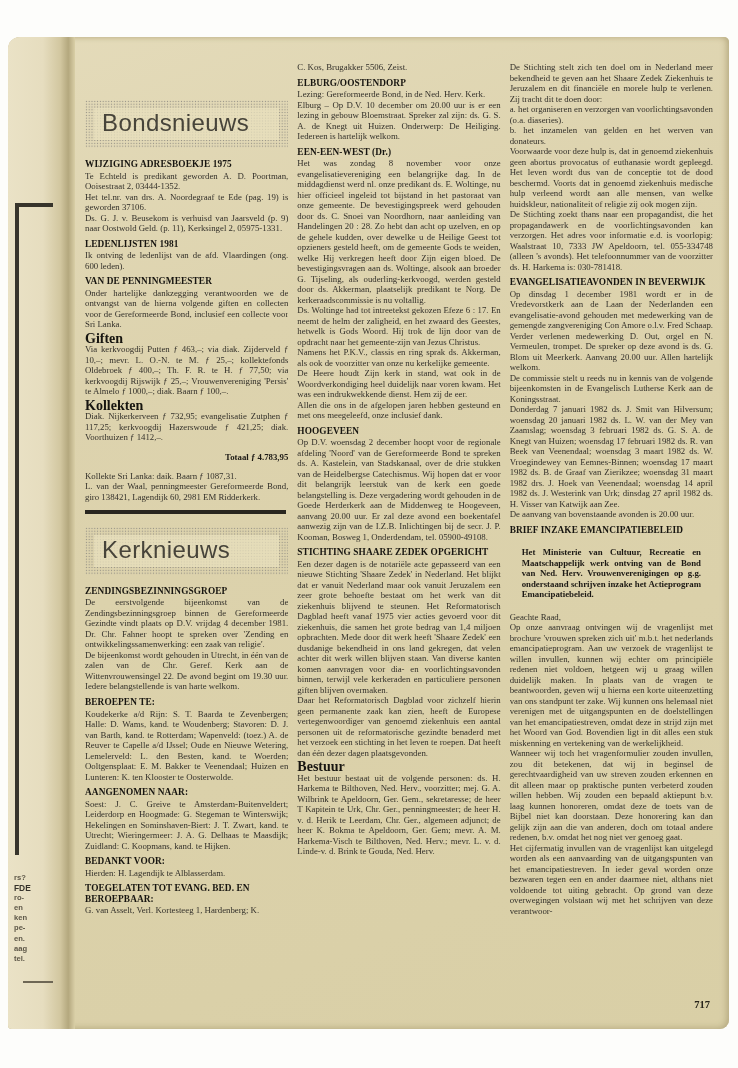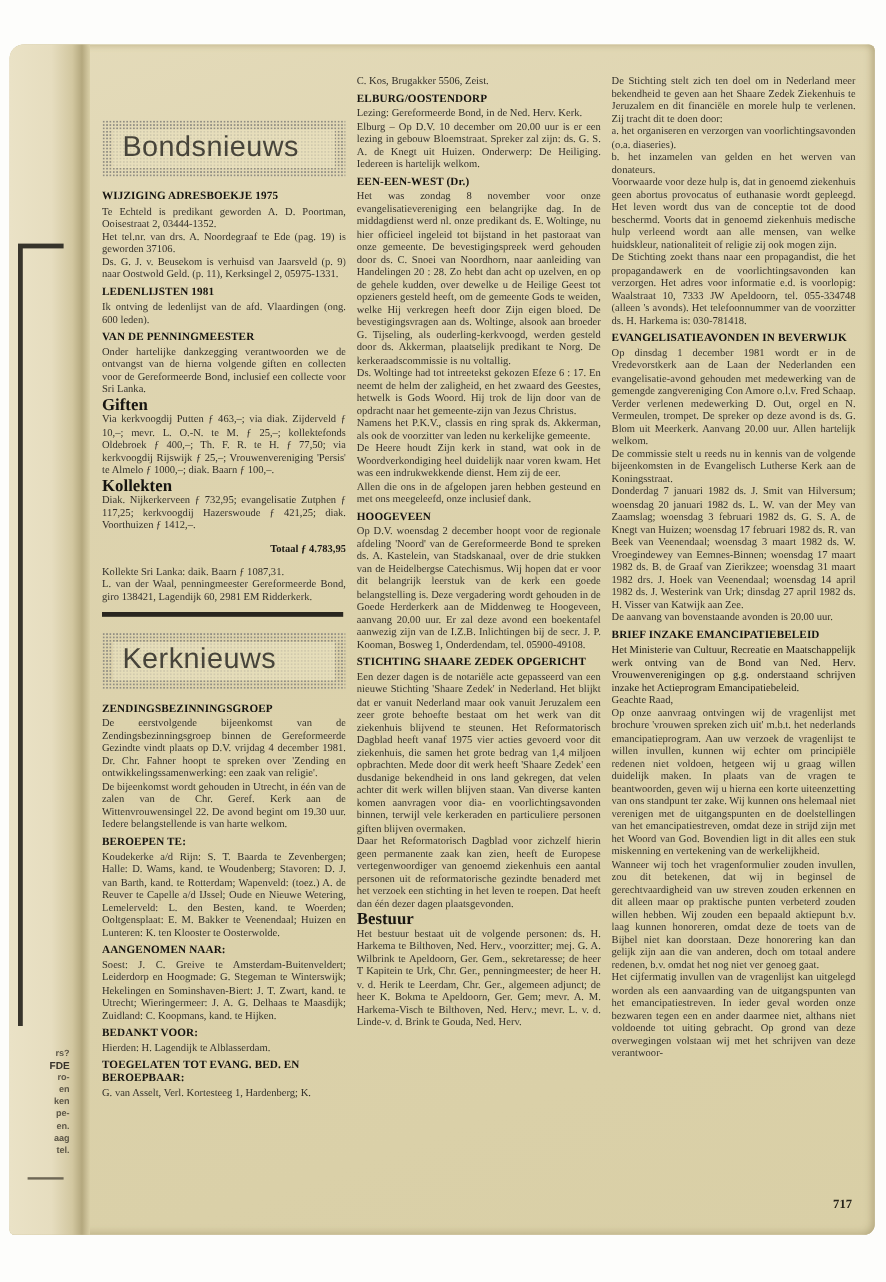--- a/index.html
+++ b/index.html
@@ -14,36 +14,36 @@
   }
 
   
   .facing {
     position:absolute; left:0; top:0; bottom:0; width:67px;
     background:linear-gradient(90deg,#eae2c6 0%, #e6ddbf 52%, #d2c7a0 78%, #b4a87e 90%, #cec39b 97%, #d9cfa6 100%);
     border-radius:12px 0 0 4px;
   }
   .bline-v { position:absolute; left:7px; top:168px; width:4px; height:650px; background:#37342b; }
   .bline-h { position:absolute; left:7px; top:166px; width:38px; height:4px; background:#37342b; }
-  .frags { position:absolute; right:17px; top:836px; width:44px; text-align:right;
+  .frags { position:absolute; right:17px; top:836px; width:44px; text-align:left;
            font-family:"Liberation Sans", sans-serif; font-size:7.6px; line-height:10.1px;
            color:#5d5748; font-weight:bold; }
   .frag.b { color:#36322a; font-size:8.4px; }
   .frag-rule { position:absolute; right:22px; top:944px; width:30px; height:1.5px; background:#6e6755; }
 
   
   .content { position:absolute; left:67px; top:0; right:0; bottom:0; padding:25px 16px 0 10px; box-sizing:border-box; }
   .cols { display:flex; gap:9px; height:100%; }
   .col { flex:1; min-width:0; overflow:hidden; font-size:8.8px; line-height:10.5px; color:#33302a; }
   .col[data-column="0"] { padding-top:38px; box-sizing:border-box; }
 
   h3.heading { font-size:9.3px; line-height:10.6px; margin:5px 0 1px; color:#171510; letter-spacing:0.1px; font-family:"Liberation Serif", serif; }
   h4.subheading { font-size:14px; line-height:10.5px; margin:4px 0 0; color:#171510; }
   p.para { margin:0; text-align:justify; }
-  p.para-bold { margin:0; text-align:justify; font-weight:normal; color:#1c1914; }
+  p.para-bold { margin:12px; text-align:justify; font-weight:bold; color:#1c1914; }
   .total { font-weight:bold; text-align:right; color:#1c1914; }
   .rule { height:3.5px; background:#29261f; margin:8px 2px 13px 0; }
 
   .boxheader {
     margin:0 0 11px; padding:8px 9px;
     background-image:radial-gradient(circle, #918e83 0.7px, rgba(0,0,0,0) 0.95px);
     background-size:2.8px 2.8px;
   }
   .boxheader-inner {
     background:rgba(233,225,190,0.72);
@@ -115,21 +115,21 @@
             <p class="para">G. van Asselt, Verl. Kortesteeg 1, Hardenberg; K.</p>
           </div>
         <div class="col" data-column="1">
             <p class="para">C. Kos, Brugakker 5506, Zeist.</p>
             <h3 class="heading">ELBURG/OOSTENDORP</h3>
             <p class="para">Lezing: Gereformeerde Bond, in de Ned. Herv. Kerk.</p>
             <p class="para">Elburg – Op D.V. 10 december om 20.00 uur is er een lezing in gebouw Bloemstraat. Spreker zal zijn: ds. G. S. A. de Knegt uit Huizen. Onderwerp: De Heiliging. Iedereen is hartelijk welkom.</p>
             <h3 class="heading">EEN-EEN-WEST (Dr.)</h3>
             <p class="para">Het was zondag 8 november voor onze evangelisatievereniging een belangrijke dag. In de middagdienst werd nl. onze predikant ds. E. Woltinge, nu hier officieel ingeleid tot bijstand in het pastoraat van onze gemeente. De bevestigingspreek werd gehouden door ds. C. Snoei van Noordhorn, naar aanleiding van Handelingen 20 : 28. Zo hebt dan acht op uzelven, en op de gehele kudden, over dewelke u de Heilige Geest tot opzieners gesteld heeft, om de gemeente Gods te weiden, welke Hij verkregen heeft door Zijn eigen bloed. De bevestigingsvragen aan ds. Woltinge, alsook aan broeder G. Tijseling, als ouderling-kerkvoogd, werden gesteld door ds. Akkerman, plaatselijk predikant te Norg. De kerkeraadscommissie is nu voltallig.</p>
             <p class="para">Ds. Woltinge had tot intreetekst gekozen Efeze 6 : 17. En neemt de helm der zaligheid, en het zwaard des Geestes, hetwelk is Gods Woord. Hij trok de lijn door van de opdracht naar het gemeente-zijn van Jezus Christus.</p>
-            <p class="para">Namens het P.K.V., classis en ring sprak ds. Akkerman, als ook de voorzitter van leden nu kerkelijke gemeente.</p>
+            <p class="para">Namens het P.K.V., classis en ring sprak ds. Akkerman, als ook de voorzitter van onze nu kerkelijke gemeente.</p>
             <p class="para">De Heere houdt Zijn kerk in stand, wat ook in de Woordverkondiging heel duidelijk naar voren kwam. Het was een indrukwekkende dienst. Hem zij de eer.</p>
             <p class="para">Allen die ons in de afgelopen jaren hebben gesteund en met ons meegeleefd, onze inclusief dank.</p>
             <h3 class="heading">HOOGEVEEN</h3>
             <p class="para">Op D.V. woensdag 2 december hoopt voor de regionale afdeling 'Noord' van de Gereformeerde Bond te spreken ds. A. Kastelein, van Stadskanaal, over de drie stukken van de Heidelbergse Catechismus. Wij hopen dat er voor dit belangrijk leerstuk van de kerk een goede belangstelling is. Deze vergadering wordt gehouden in de Goede Herderkerk aan de Middenweg te Hoogeveen, aanvang 20.00 uur. Er zal deze avond een boekentafel aanwezig zijn van de I.Z.B. Inlichtingen bij de secr. J. P. Kooman, Bosweg 1, Onderdendam, tel. 05900-49108.</p>
             <h3 class="heading">STICHTING SHAARE ZEDEK OPGERICHT</h3>
             <p class="para">Een dezer dagen is de notariële acte gepasseerd van een nieuwe Stichting 'Shaare Zedek' in Nederland. Het blijkt dat er vanuit Nederland maar ook vanuit Jeruzalem een zeer grote behoefte bestaat om het werk van dit ziekenhuis blijvend te steunen. Het Reformatorisch Dagblad heeft vanaf 1975 vier acties gevoerd voor dit ziekenhuis, die samen het grote bedrag van 1,4 miljoen opbrachten. Mede door dit werk heeft 'Shaare Zedek' een dusdanige bekendheid in ons land gekregen, dat velen achter dit werk willen blijven staan. Van diverse kanten komen aanvragen voor dia- en voorlichtingsavonden binnen, terwijl vele kerkeraden en particuliere personen giften blijven overmaken.</p>
             <p class="para">Daar het Reformatorisch Dagblad voor zichzelf hierin geen permanente zaak kan zien, heeft de Europese vertegenwoordiger van genoemd ziekenhuis een aantal personen uit de reformatorische gezindte benaderd met het verzoek een stichting in het leven te roepen. Dat heeft dan één dezer dagen plaatsgevonden.</p>
             <h4 class="subheading">Bestuur</h4>
             <p class="para">Het bestuur bestaat uit de volgende personen: ds. H. Harkema te Bilthoven, Ned. Herv., voorzitter; mej. G. A. Wilbrink te Apeldoorn, Ger. Gem., sekretaresse; de heer T Kapitein te Urk, Chr. Ger., penningmeester; de heer H. v. d. Herik te Leerdam, Chr. Ger., algemeen adjunct; de heer K. Bokma te Apeldoorn, Ger. Gem; mevr. A. M. Harkema-Visch te Bilthoven, Ned. Herv.; mevr. L. v. d. Linde-v. d. Brink te Gouda, Ned. Herv.</p>
           </div>

